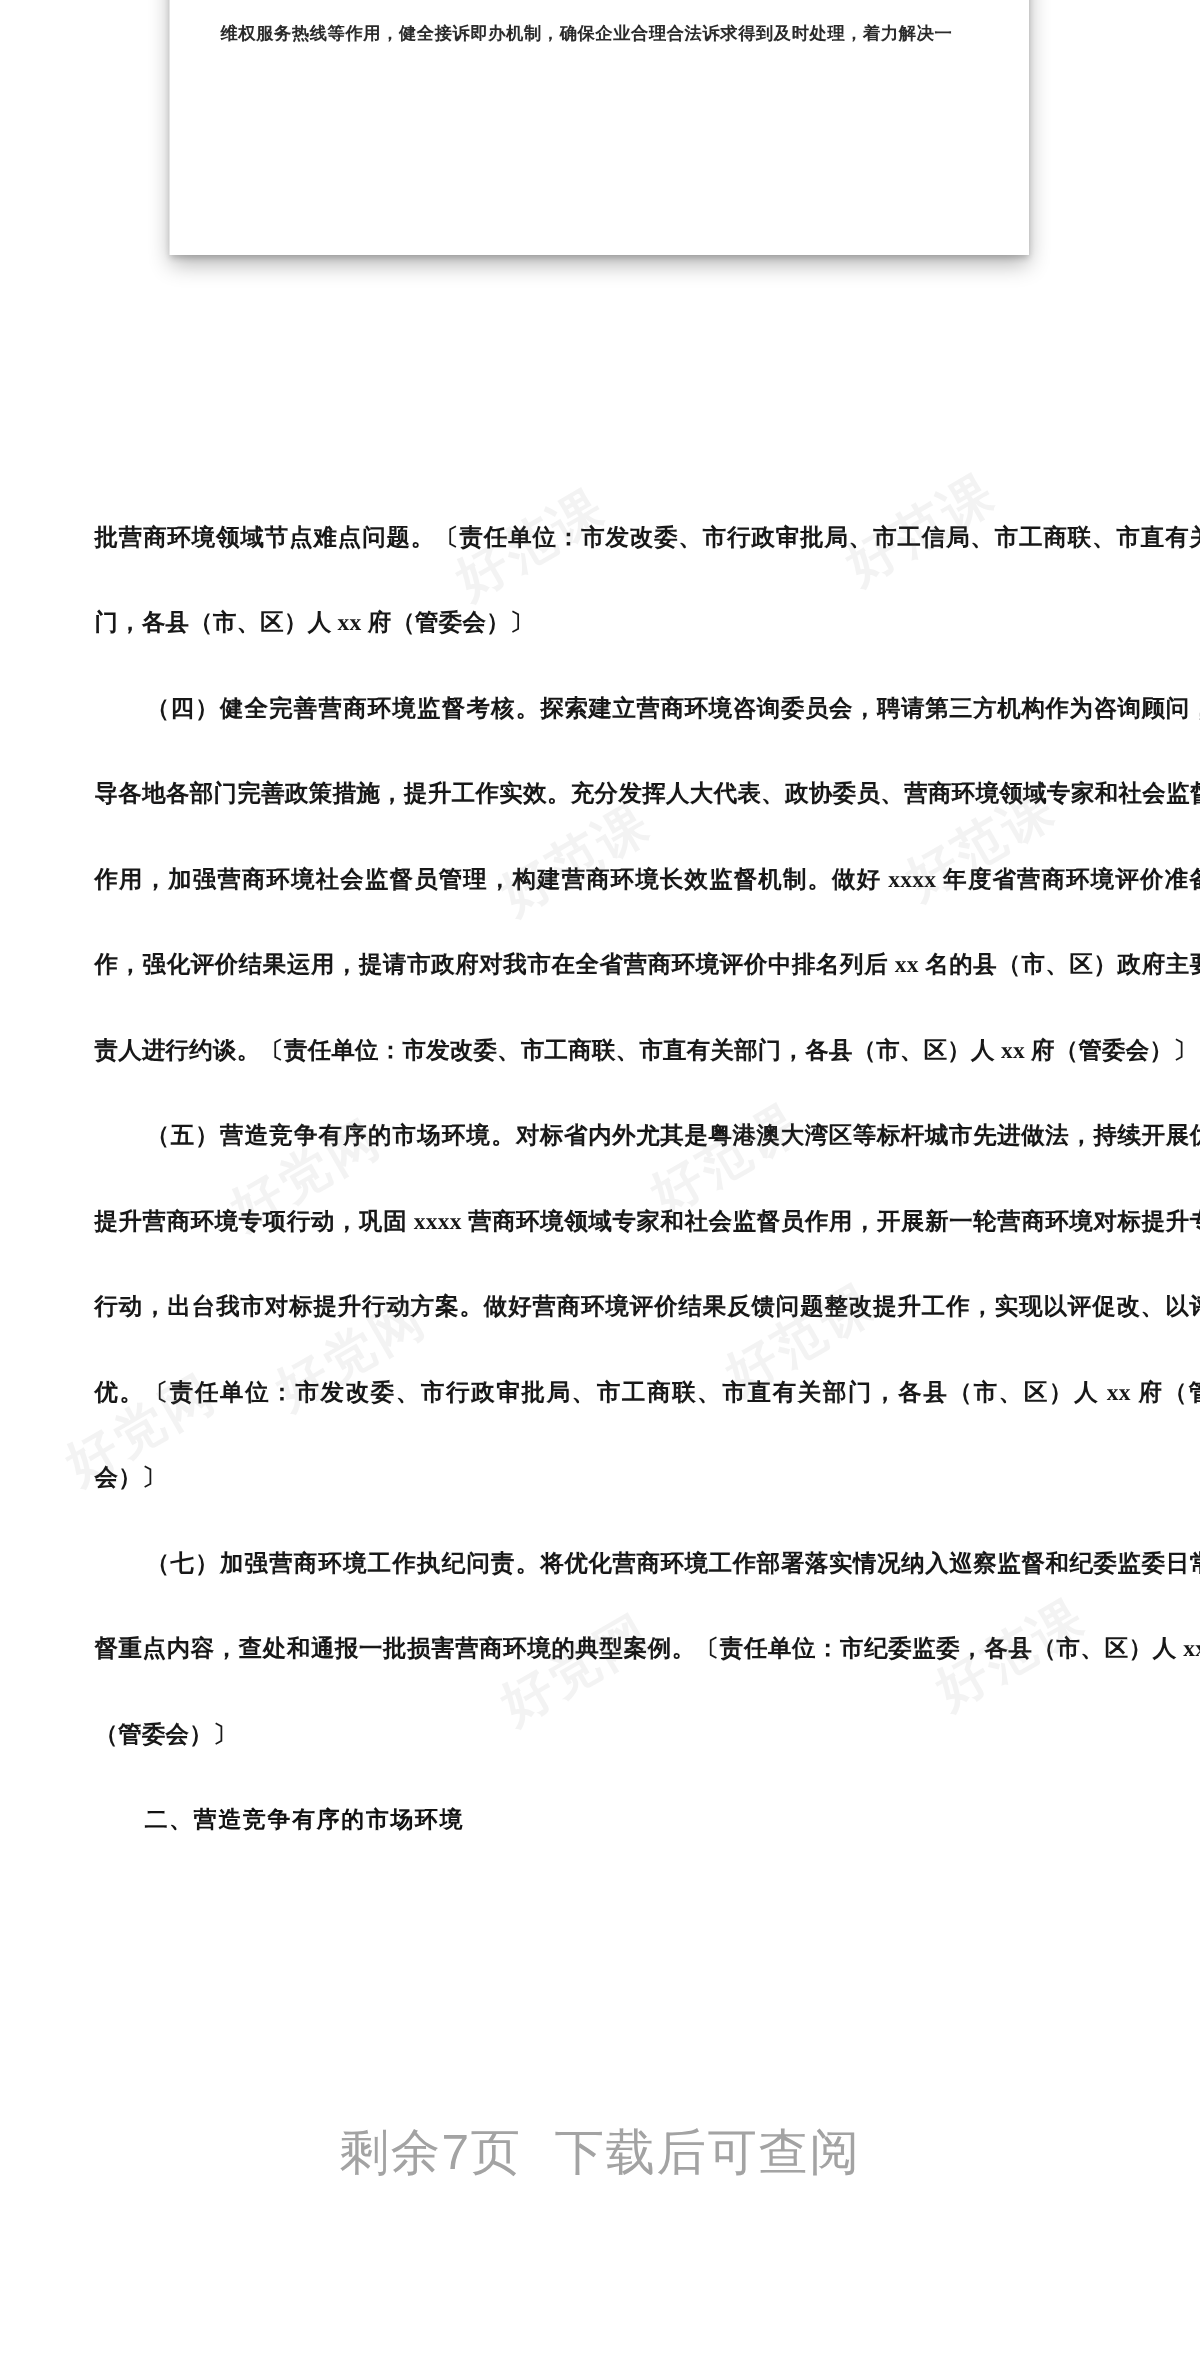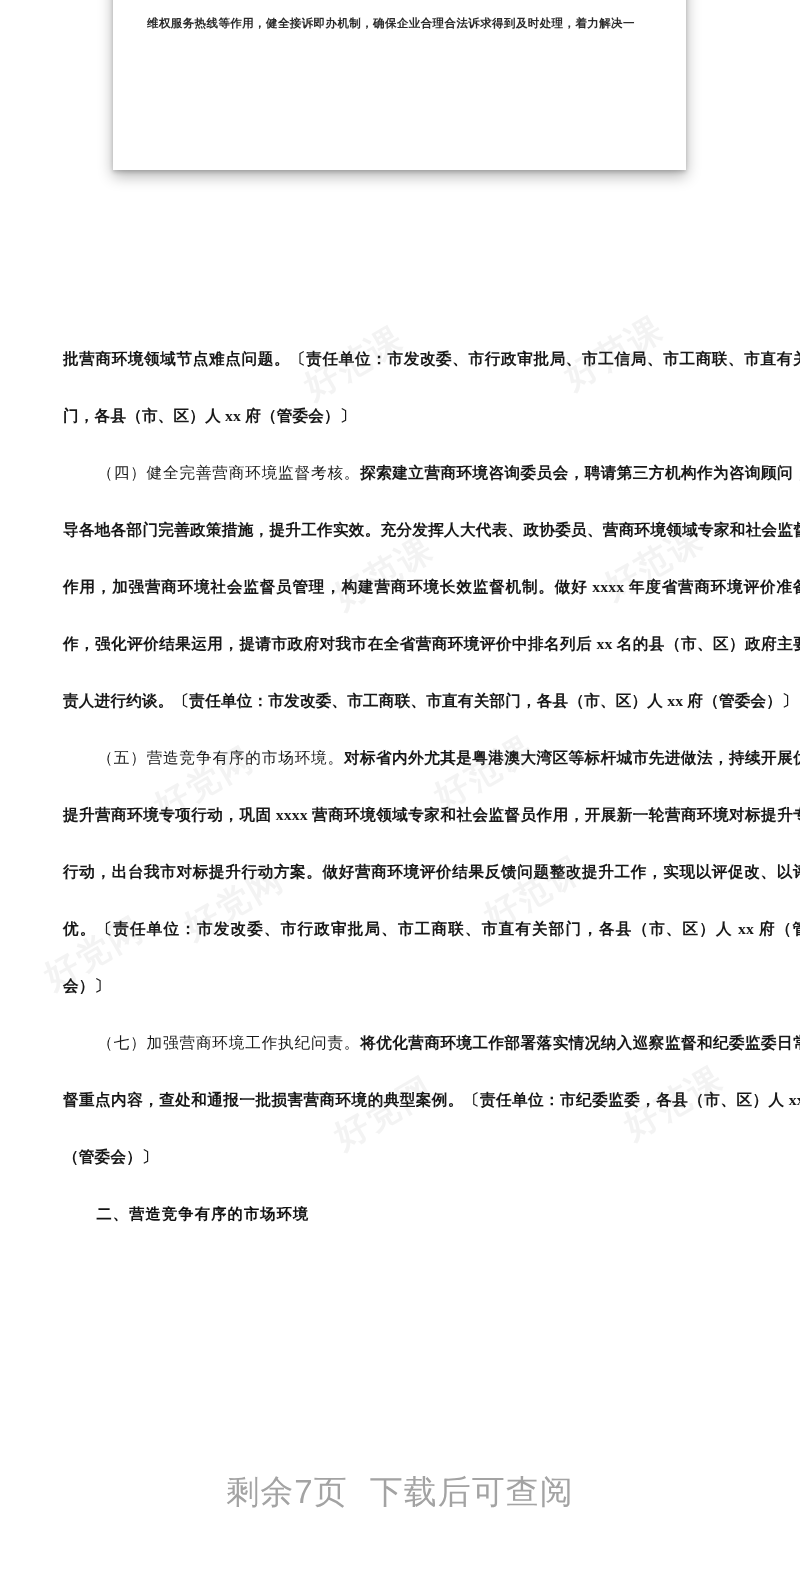--- a/index.html
+++ b/index.html
@@ -71,21 +71,21 @@
     letter-spacing: 0.2px;
     text-align: justify;
     text-justify: inter-ideograph;
     margin: 0;
     color: #181818;
     font-weight: 600;
     font-family: "Liberation Serif", "DejaVu Serif", serif;
   }
   .para.indent { text-indent: 2.2em; }
   .para .lead {
-    font-weight: 400;
+    font-weight: 700;
     letter-spacing: 0.6px;
   }
   .heading {
     font-size: 15.2px;
     line-height: 57px;
     font-weight: 700;
     letter-spacing: 1.2px;
     text-indent: 2.2em;
     margin: 0;
     color: #121212;
@@ -110,21 +110,21 @@
     letter-spacing: 2px;
     transform: rotate(-30deg);
     white-space: nowrap;
     font-family: "Liberation Sans", sans-serif;
   }
 
   
   .bottom-notice {
     position: absolute;
     left: 0;
-    top: 1470px;
+    top: 1413px;
     width: 800px;
     text-align: center;
     font-size: 33px;
     letter-spacing: 1px;
     color: #a3a3a3;
     font-family: "Liberation Sans", "DejaVu Sans", sans-serif;
     font-weight: 400;
   }
   .bottom-notice .gap { display: inline-block; width: 22px; }
 </style>

